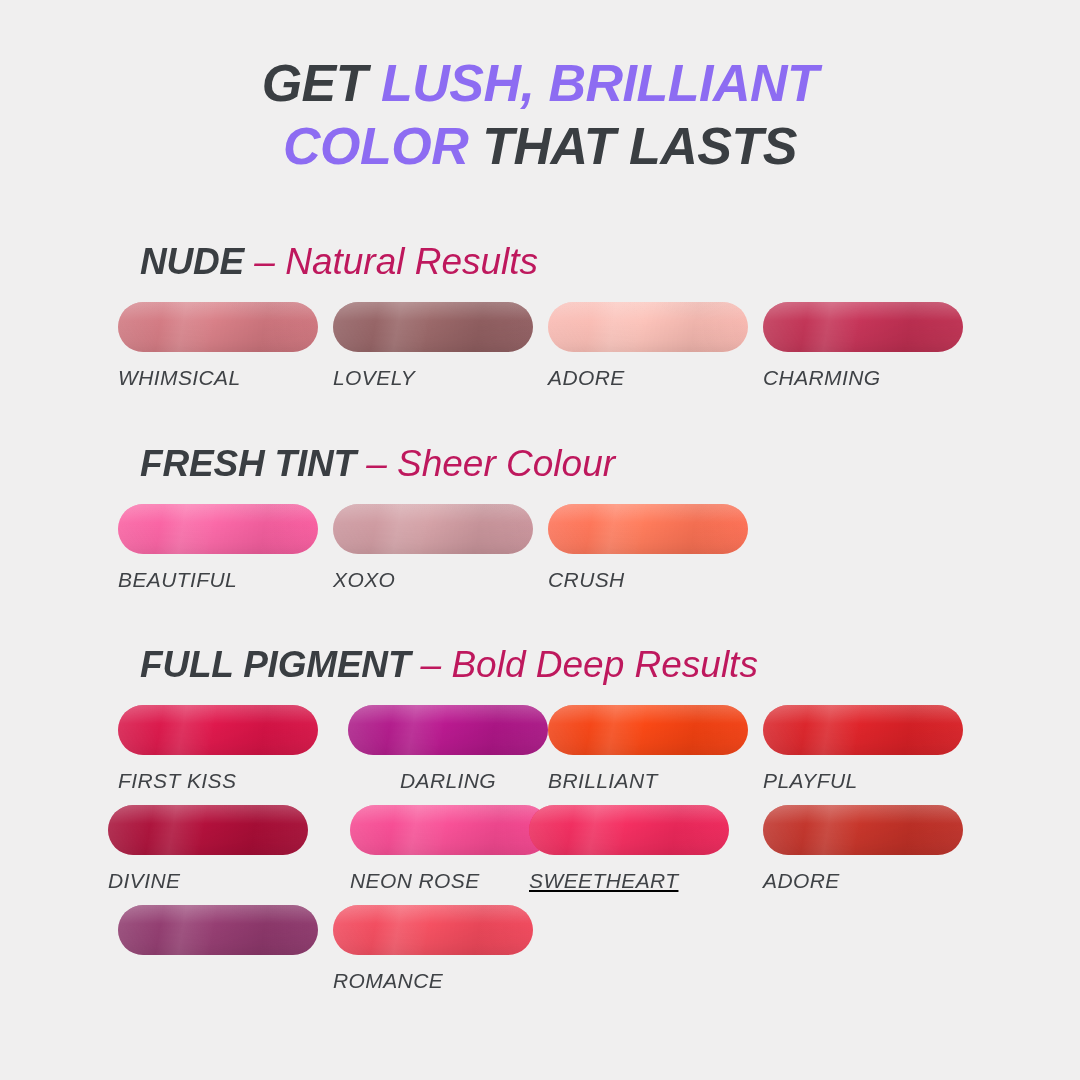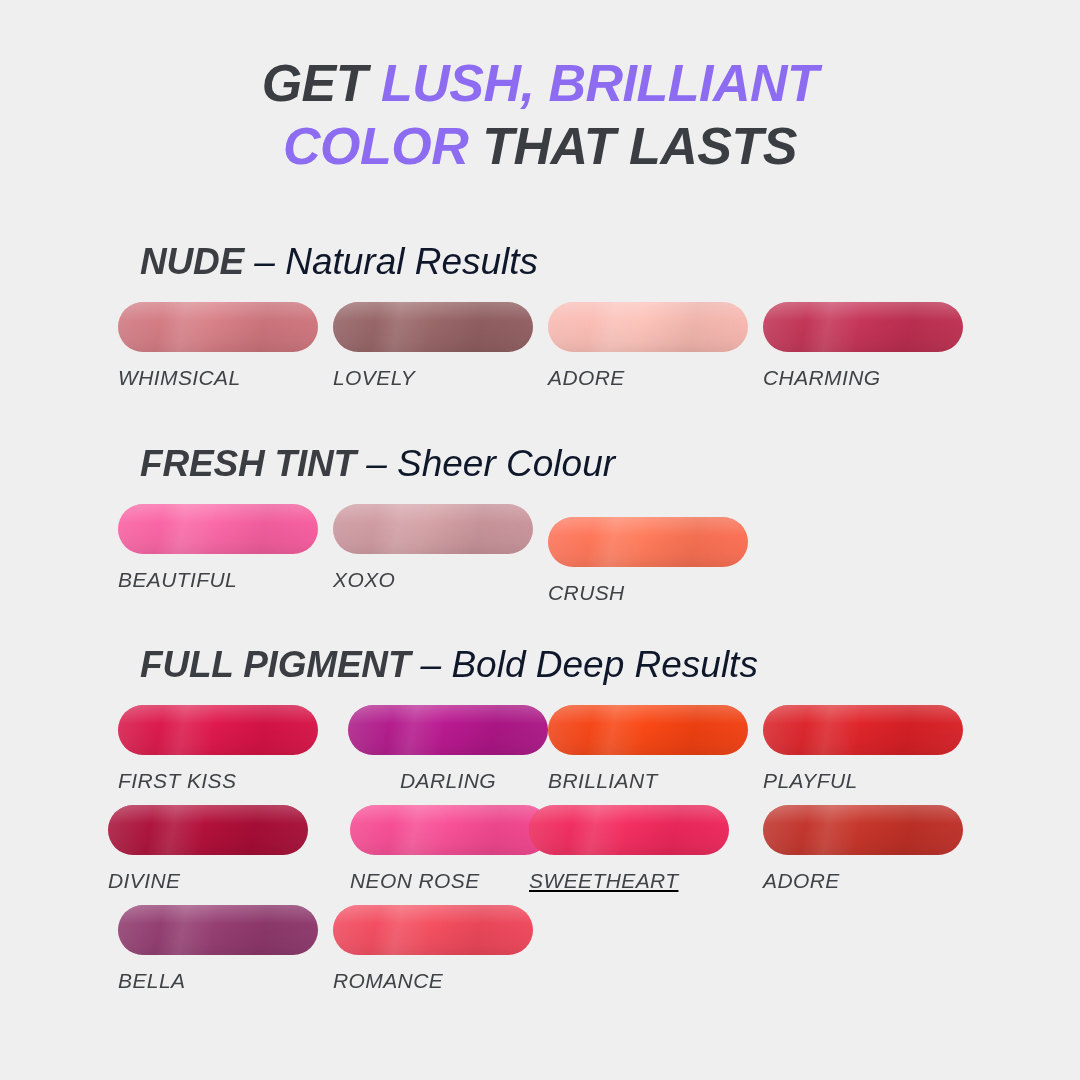--- a/index.html
+++ b/index.html
@@ -46,21 +46,21 @@
     color: #3a3e42;
   }
   .section-title .st-strong {
     font-weight: bold;
     font-style: italic;
     letter-spacing: -0.2px;
   }
   .section-title .st-rest {
     font-weight: 300;
     font-style: italic;
-    color: #0f172a;
+    color: #be185d;
   }
 
   .rows { margin-top: 22px; }
   .swatch-row { position: relative; height: 100px; }
 
   .swatch-cell { position: absolute; top: 0; }
 
   .swatch {
     height: 50px;
     border-radius: 26px;
@@ -136,21 +136,21 @@
         <div class="rows">
           <div class="swatch-row">
             <div class="swatch-cell" style="left: 118px; width: 200px;">
               <div class="swatch" style="background: linear-gradient(102deg, rgb(249, 87, 156) 0%, rgb(251, 107, 169) 46%, rgb(249, 87, 156) 100%);"></div>
               <div class="swatch-label">BEAUTIFUL</div>
             </div>
             <div class="swatch-cell" style="left: 333px; width: 200px;">
               <div class="swatch" style="background: linear-gradient(102deg, rgb(200, 144, 152) 0%, rgb(213, 163, 168) 46%, rgb(200, 144, 152) 100%);"></div>
               <div class="swatch-label">XOXO</div>
             </div>
-            <div class="swatch-cell" style="left: 548px; width: 200px; margin-top: 13px;">
+            <div class="swatch-cell" style="left: 548px; width: 200px;">
               <div class="swatch" style="background: linear-gradient(102deg, rgb(253, 106, 78) 0%, rgb(255, 125, 93) 46%, rgb(253, 106, 78) 100%);"></div>
               <div class="swatch-label">CRUSH</div>
             </div>
           </div>
         </div>
       </div>
       <div class="section" style="top: 646px;">
         <div class="section-title"><span class="st-strong">FULL PIGMENT</span><span class="st-rest"> – Bold Deep Results</span></div>
         <div class="rows">
           <div class="swatch-row">
@@ -185,21 +185,20 @@
               <div class="swatch-label">SWEETHEART</div>
             </div>
             <div class="swatch-cell" style="left: 763px; width: 200px;">
               <div class="swatch" style="background: linear-gradient(102deg, rgb(188, 43, 35) 0%, rgb(200, 55, 44) 46%, rgb(188, 43, 35) 100%);"></div>
               <div class="swatch-label">ADORE</div>
             </div>
           </div>
           <div class="swatch-row">
             <div class="swatch-cell" style="left: 118px; width: 200px;">
               <div class="swatch" style="background: linear-gradient(102deg, rgb(138, 51, 104) 0%, rgb(151, 64, 116) 46%, rgb(138, 51, 104) 100%);"></div>
-              <div class="swatch-label">BELLA</div>
             </div>
             <div class="swatch-cell" style="left: 333px; width: 200px;">
               <div class="swatch" style="background: linear-gradient(102deg, rgb(240, 65, 86) 0%, rgb(245, 82, 99) 46%, rgb(240, 65, 86) 100%);"></div>
               <div class="swatch-label">ROMANCE</div>
             </div>
           </div>
         </div>
       </div>
     </div>
 

